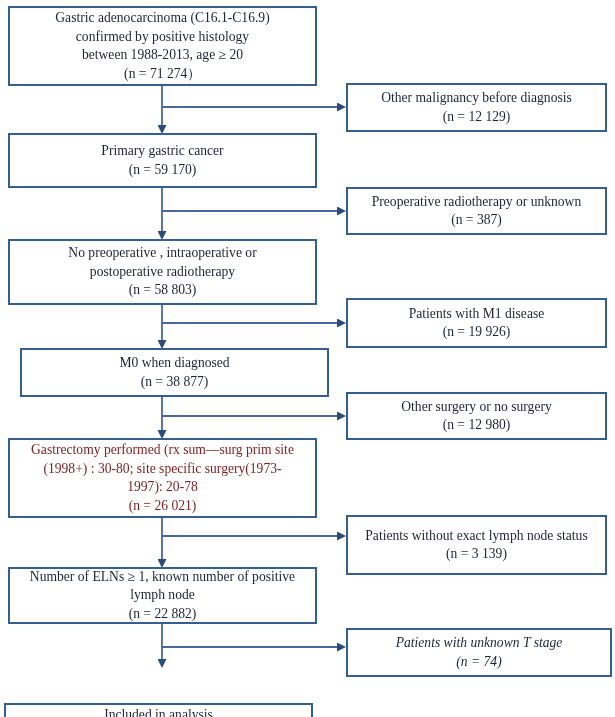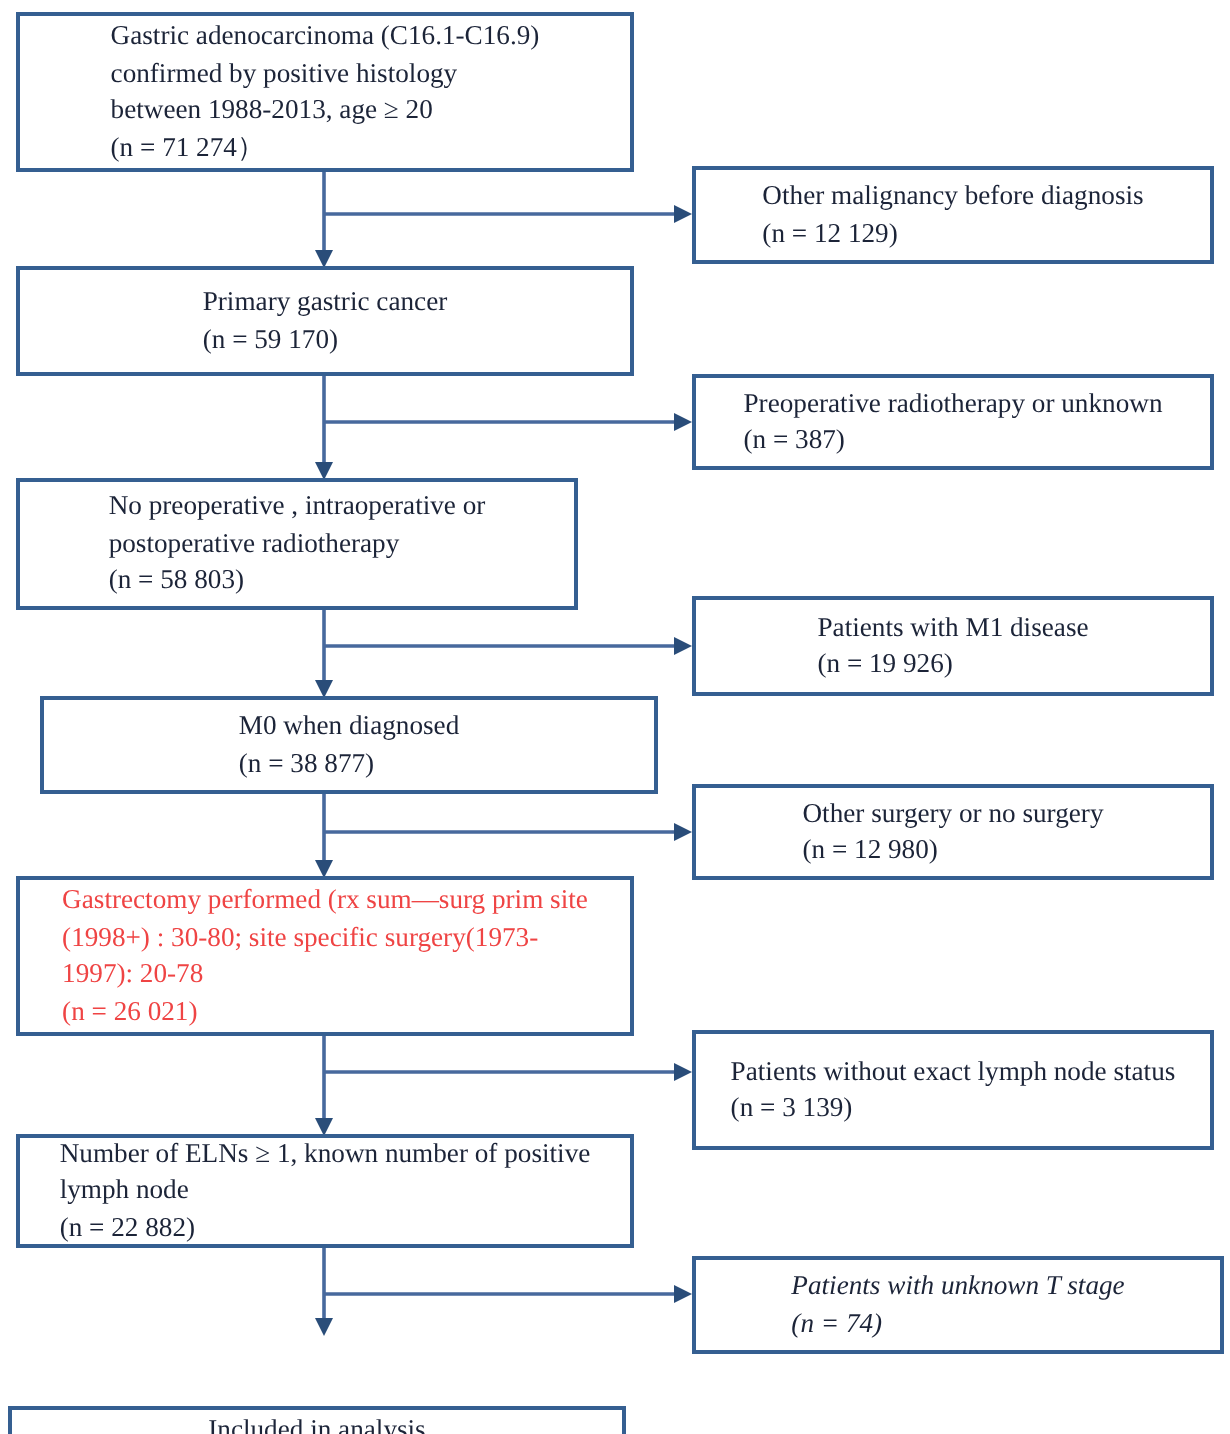--- a/index.html
+++ b/index.html
@@ -23,21 +23,21 @@
   }
   .flow-box {
     position: absolute;
     box-sizing: border-box;
     border: 2px solid #355f91;
     background: #ffffff;
     color: #1c2438;
     display: flex;
     align-items: center;
     justify-content: center;
-    text-align: left;
+    text-align: center;
     font-size: 13.6px;
     line-height: 18.5px;
     white-space: pre-line;
     z-index: 2;
     padding: 0 2px;
   }
 </style>
 </head>
 <body>
 
@@ -63,26 +63,26 @@
         <path d="M162,647 L344,647" marker-end="url(#ah)"></path>
       </g>
   </svg>
   <div id="box-layer">
       <div class="flow-box" style="left: 8px; top: 6px; width: 309px; height: 80px; border-color: rgb(53, 95, 145); color: rgb(28, 36, 56);">Gastric adenocarcinoma (C16.1-C16.9)
 confirmed by positive histology
 between 1988-2013, age ≥ 20
 (n = 71 274）</div>
       <div class="flow-box" style="left: 8px; top: 133px; width: 309px; height: 55px; border-color: rgb(53, 95, 145); color: rgb(28, 36, 56);">Primary gastric cancer
 (n = 59 170)</div>
-      <div class="flow-box" style="left: 8px; top: 239px; width: 281px; height: 66px; border-color: rgb(53, 95, 145); color: rgb(28, 36, 56);">No preoperative , intraoperative  or
+      <div class="flow-box" style="left: 8px; top: 239px; width: 309px; height: 66px; border-color: rgb(53, 95, 145); color: rgb(28, 36, 56);">No preoperative , intraoperative  or
 postoperative radiotherapy
 (n = 58 803)</div>
       <div class="flow-box" style="left: 20px; top: 348px; width: 309px; height: 49px; border-color: rgb(53, 95, 145); color: rgb(28, 36, 56);">M0 when diagnosed
 (n = 38 877)</div>
-      <div class="flow-box" style="left: 8px; top: 438px; width: 309px; height: 80px; border-color: rgb(53, 95, 145); color: #ef4444;">Gastrectomy performed (rx sum—surg prim site
+      <div class="flow-box" style="left: 8px; top: 438px; width: 309px; height: 80px; border-color: rgb(53, 95, 145); color: #7f1d1d;">Gastrectomy performed (rx sum—surg prim site
 (1998+) : 30-80; site specific surgery(1973-
 1997): 20-78
 (n = 26 021)</div>
       <div class="flow-box" style="left: 8px; top: 567px; width: 309px; height: 57px; border-color: rgb(53, 95, 145); color: rgb(28, 36, 56);">Number of ELNs ≥ 1, known number of positive
 lymph node
 (n = 22 882)</div>
       <div class="flow-box" style="left: 4px; top: 667px; width: 309px; height: 43px; border-color: rgb(53, 95, 145); color: rgb(28, 36, 56); margin-top: 36px;">Included in analysis
 (n = 22 808)</div>
       <div class="flow-box" style="left: 346px; top: 83px; width: 261px; height: 49px; border-color: rgb(53, 95, 145); color: rgb(28, 36, 56);">Other malignancy before diagnosis
 (n = 12 129)</div>

